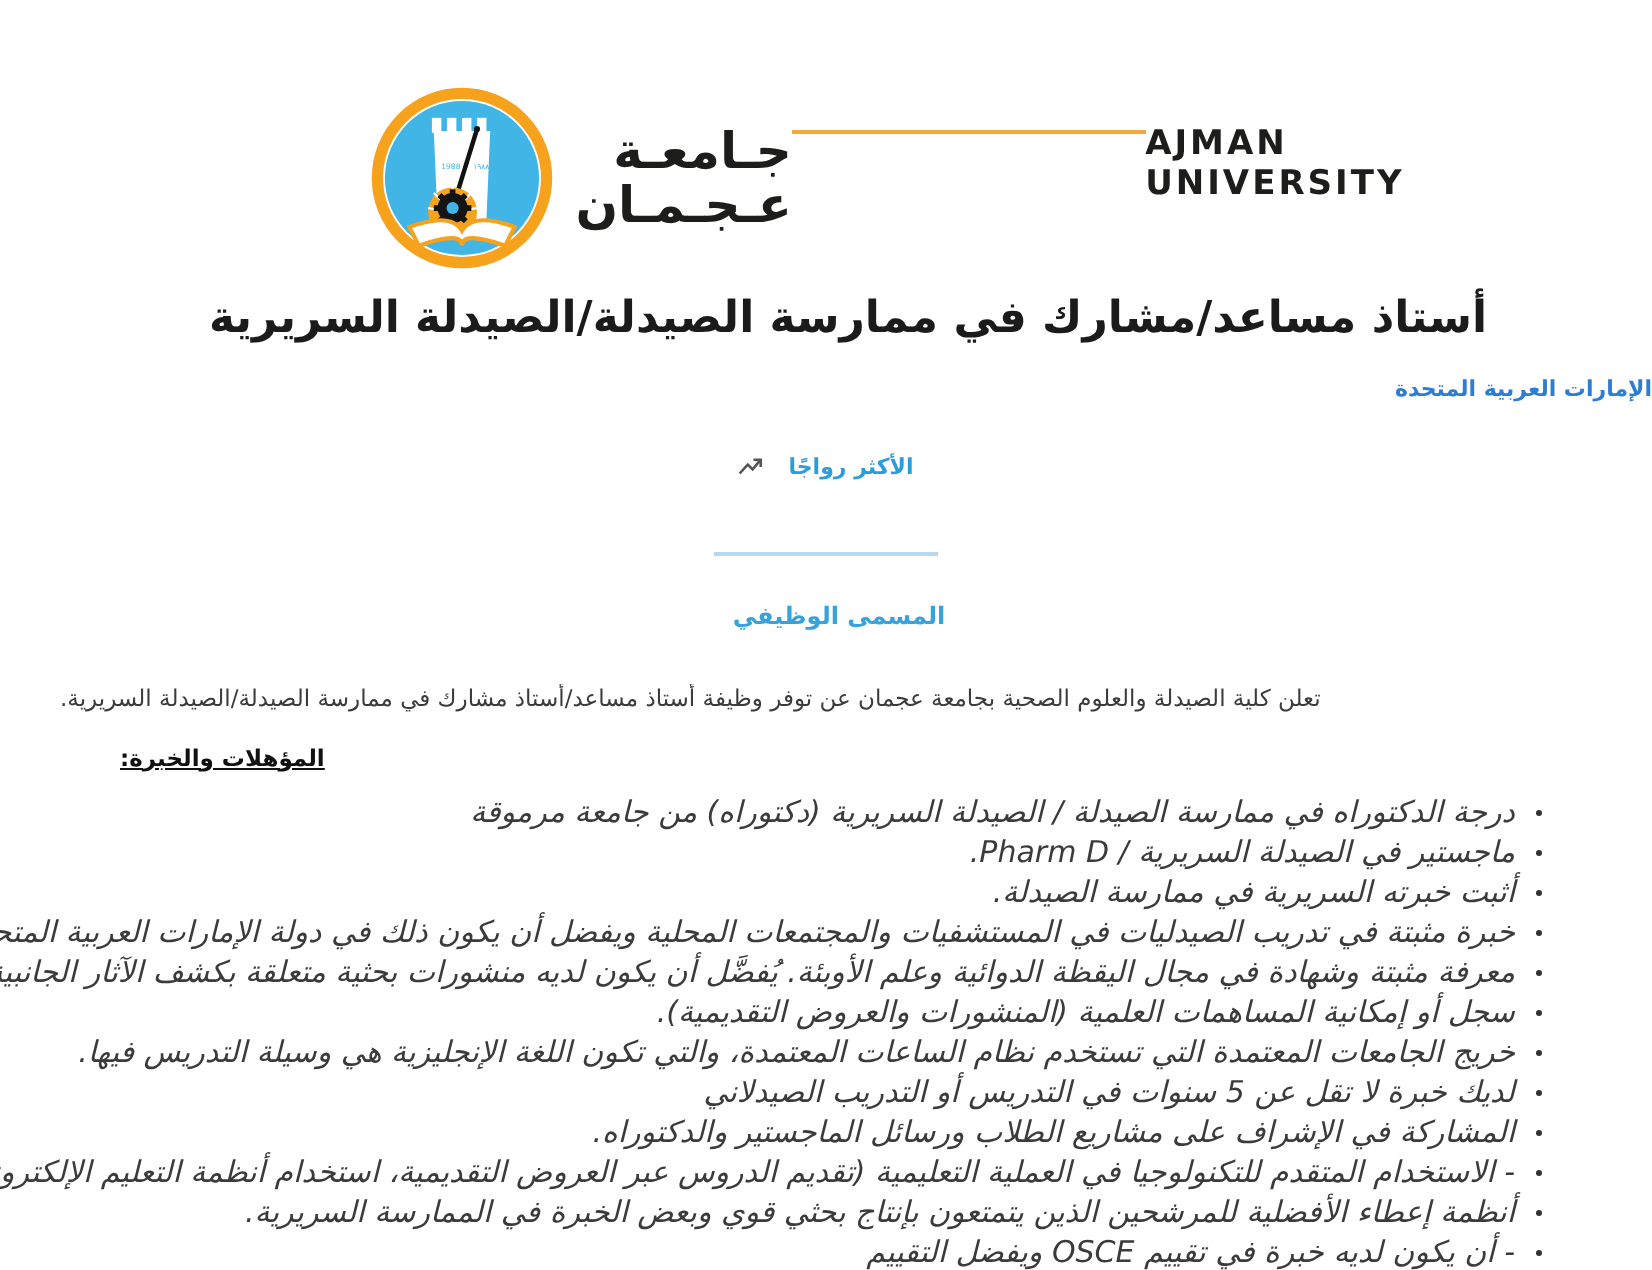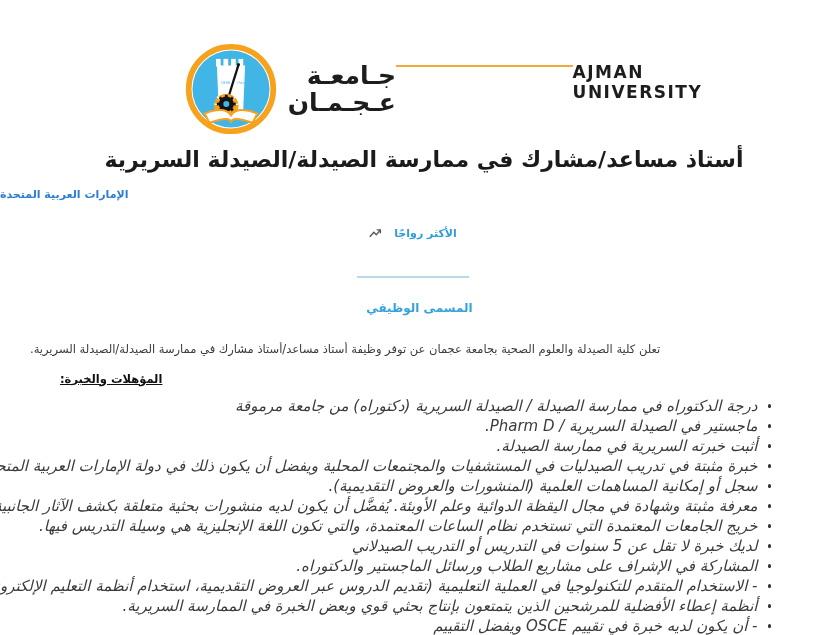--- a/index.html
+++ b/index.html
@@ -22,21 +22,21 @@
   }
   .logo-rule{width:100%;height:2px;background:#f2a83b;margin:3px 0 4px 0;}
   .logo-en{font-size:17px;font-weight:bold;color:#1d1d1b;letter-spacing:1.5px;}
 
   
   .job-title{
     margin-top:10px;text-align:center;direction:rtl;
     font-size:22px;font-weight:600;color:#1b1b1b;line-height:1.3;padding-left:22px;
   }
   .location{
-    margin-top:13px;text-align:left;direction:rtl;
+    margin-top:13px;text-align:right;direction:rtl;
     font-size:11px;font-weight:bold;color:#2d7dd2;
   }
   .trending-row{
     margin-top:26px;display:flex;align-items:center;justify-content:center;gap:12px;
     cursor:pointer;
   }
   .trending-label{font-size:11px;font-weight:bold;color:#2d9cdb;direction:rtl;}
   .mini-divider{
     width:112px;height:2px;background:#b7d9e9;margin:36px auto 0 auto;
   }
@@ -137,22 +137,22 @@
 
   <div class="intro">تعلن كلية الصيدلة والعلوم الصحية بجامعة عجمان عن توفر وظيفة أستاذ مساعد/أستاذ مشارك في ممارسة الصيدلة/الصيدلة السريرية.</div>
 
   <div class="qual-heading">المؤهلات والخبرة:</div>
 
   <ul class="qual-list">
     <li><span class="bullet-dot"></span><span>درجة الدكتوراه في ممارسة الصيدلة / الصيدلة السريرية (دكتوراه) من جامعة مرموقة</span></li>
     <li><span class="bullet-dot"></span><span>ماجستير في الصيدلة السريرية / Pharm D.</span></li>
     <li><span class="bullet-dot"></span><span>أثبت خبرته السريرية في ممارسة الصيدلة.</span></li>
     <li><span class="bullet-dot"></span><span>خبرة مثبتة في تدريب الصيدليات في المستشفيات والمجتمعات المحلية ويفضل أن يكون ذلك في دولة الإمارات العربية المتحدة.</span></li>
+    <li><span class="bullet-dot"></span><span>معرفة مثبتة وشهادة في مجال اليقظة الدوائية وعلم الأوبئة. يُفضَّل أن يكون لديه منشورات بحثية متعلقة بكشف الآثار الجانبية للدواء والتنبؤ بها والإبلاغ عنها.</span></li>
     <li><span class="bullet-dot"></span><span>سجل أو إمكانية المساهمات العلمية (المنشورات والعروض التقديمية).</span></li>
-    <li><span class="bullet-dot"></span><span>معرفة مثبتة وشهادة في مجال اليقظة الدوائية وعلم الأوبئة. يُفضَّل أن يكون لديه منشورات بحثية متعلقة بكشف الآثار الجانبية للدواء والتنبؤ بها والإبلاغ عنها.</span></li>
     <li><span class="bullet-dot"></span><span>خريج الجامعات المعتمدة التي تستخدم نظام الساعات المعتمدة، والتي تكون اللغة الإنجليزية هي وسيلة التدريس فيها.</span></li>
     <li><span class="bullet-dot"></span><span>لديك خبرة لا تقل عن 5 سنوات في التدريس أو التدريب الصيدلاني</span></li>
     <li><span class="bullet-dot"></span><span>المشاركة في الإشراف على مشاريع الطلاب ورسائل الماجستير والدكتوراه.</span></li>
     <li><span class="bullet-dot"></span><span>- الاستخدام المتقدم للتكنولوجيا في العملية التعليمية (تقديم الدروس عبر العروض التقديمية، استخدام أنظمة التعليم الإلكتروني، التقارير).</span></li>
     <li><span class="bullet-dot"></span><span>أنظمة إعطاء الأفضلية للمرشحين الذين يتمتعون بإنتاج بحثي قوي وبعض الخبرة في الممارسة السريرية.</span></li>
     <li><span class="bullet-dot"></span><span>- أن يكون لديه خبرة في تقييم OSCE ويفضل التقييم</span></li>
   </ul>
 
 </div>
 

